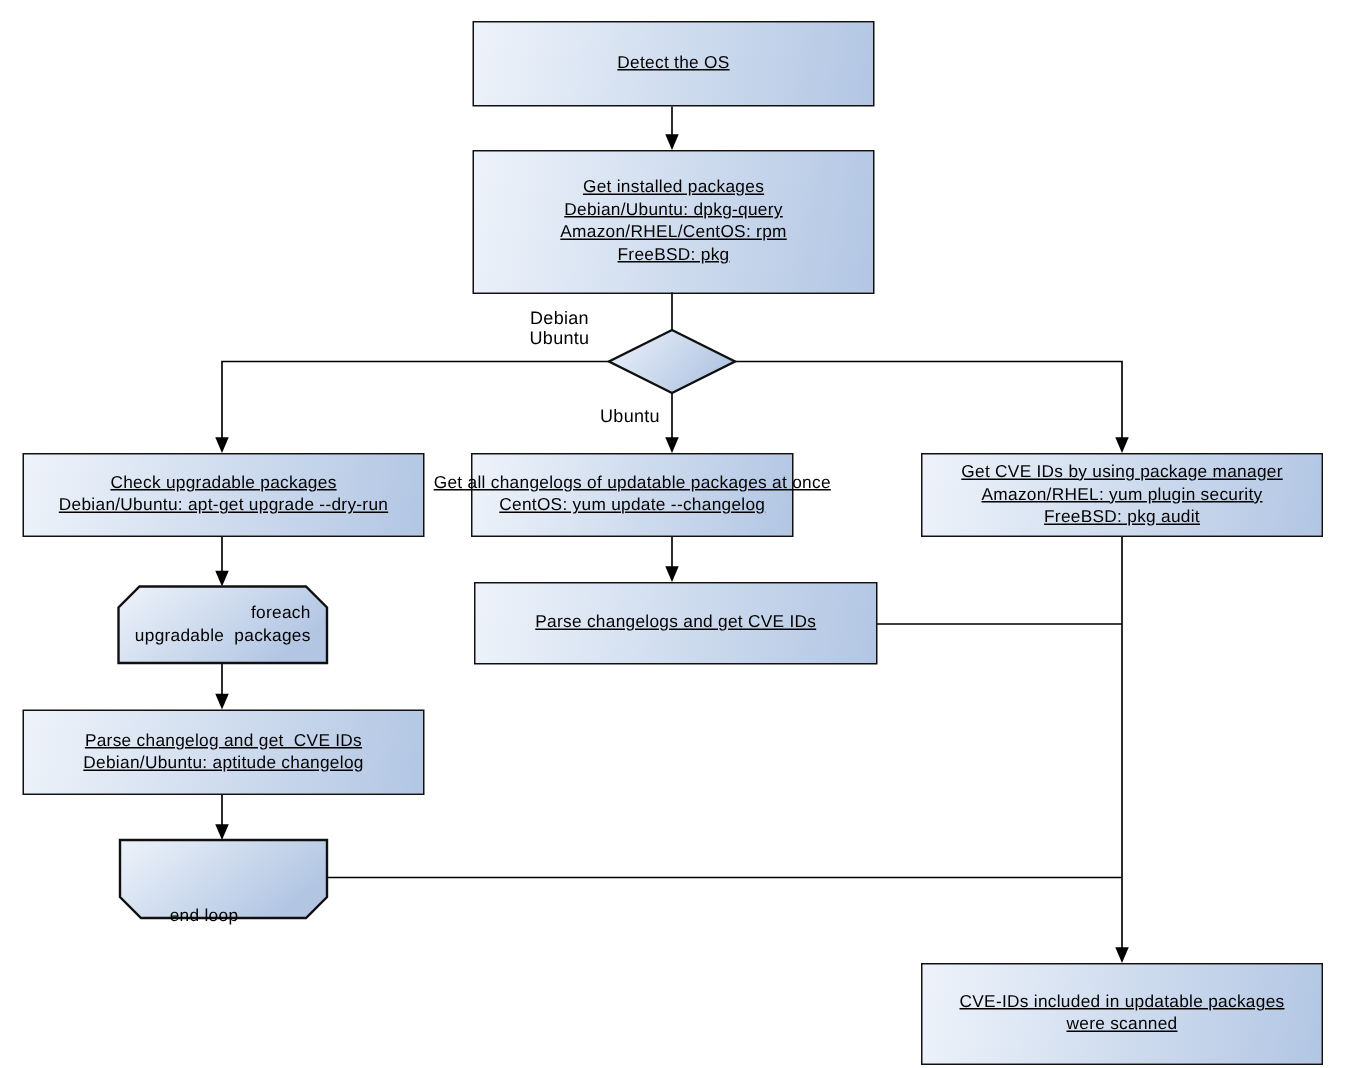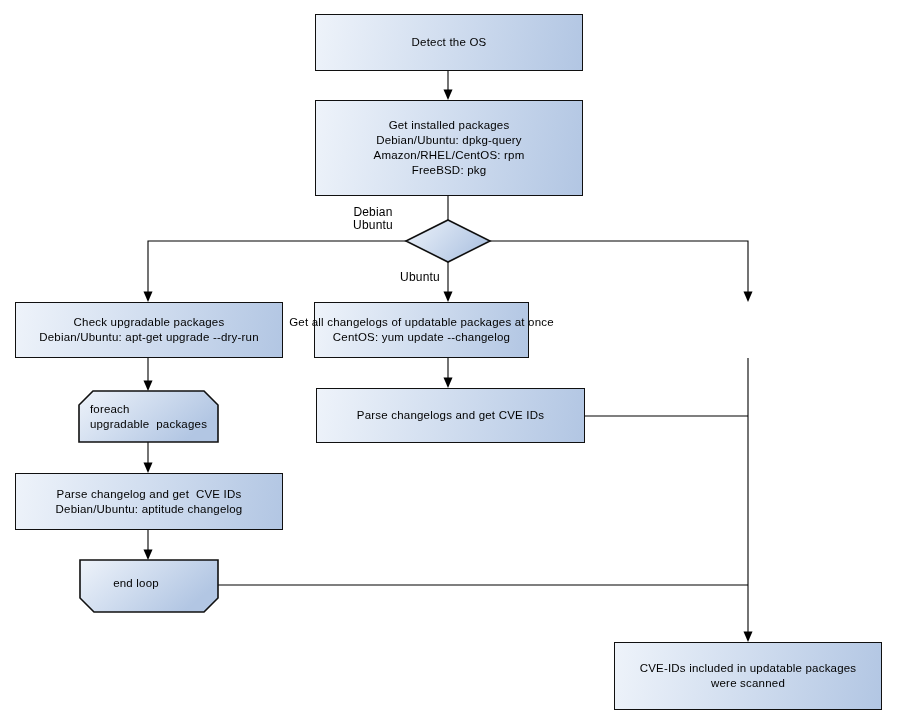--- a/index.html
+++ b/index.html
@@ -13,36 +13,37 @@
     overflow:hidden;
   }
   #wires{position:absolute;left:0;top:0;z-index:1;}
   .node{
     position:absolute;
     box-sizing:border-box;
     border:1.6px solid #101010;
     background:linear-gradient(100deg,#eef3fa 0%,#d3dff0 45%,#b2c6e3 100%);
     display:flex;align-items:center;justify-content:center;
     z-index:2;
+    text-decoration:underline;
   }
   .node .label{
     white-space:pre;
     text-align:center;
     font-size:11.5px;
     line-height:15px;
     letter-spacing:0.2px;
   }
   .shape-label{
     position:absolute;
     display:flex;align-items:center;justify-content:center;
     z-index:3;
     background:transparent;
   }
   .shape-label .label{
-    white-space:pre;text-align:left;
+    white-space:pre;text-align:right;
     font-size:11.5px;line-height:15px;letter-spacing:0.2px;
   }
   .edge-label{
     position:absolute;
     z-index:3;
     font-size:12px;line-height:13px;
     letter-spacing:0.2px;
     text-align:center;
     white-space:pre;
   }
@@ -109,41 +110,46 @@
   <div class="node" style="left:15px;top:302px;width:268px;height:56px">
     <span class="label">Check upgradable packages
 Debian/Ubuntu: apt-get upgrade --dry-run</span>
   </div>
 
   <div class="node" style="left:314px;top:302px;width:215px;height:56px">
     <span class="label">Get all changelogs of updatable packages at once
 CentOS: yum update --changelog</span>
   </div>
 
+  <div class="node" style="left:614px;top:302px;width:268px;height:56px">
+    <span class="label">Get CVE IDs by using package manager
+Amazon/RHEL: yum plugin security
+FreeBSD: pkg audit</span>
+  </div>
 
   <div class="node" style="left:316px;top:388px;width:269px;height:55px">
     <span class="label">Parse changelogs and get CVE IDs</span>
   </div>
 
   <div class="node" style="left:15px;top:473px;width:268px;height:57px">
     <span class="label">Parse changelog and get  CVE IDs
 Debian/Ubuntu: aptitude changelog</span>
   </div>
 
   <div class="node" style="left:614px;top:642px;width:268px;height:68px">
     <span class="label">CVE-IDs included in updatable packages
 were scanned</span>
   </div>
 
   <div class="shape-label" style="left:79px;top:391px;width:139px;height:51px">
     <span class="label">foreach
 upgradable  packages</span>
   </div>
 
-  <div class="shape-label" style="left:80px;top:560px;width:112px;height:46px">
+  <div class="shape-label" style="left:80px;top:588px;width:112px;height:46px">
     <span class="label">end loop</span>
   </div>
 
   <div class="edge-label" style="left:338px;top:206px;width:70px">Debian
 Ubuntu</div>
 
 
   <div class="edge-label" style="left:391px;top:271px;width:58px">Ubuntu</div>
 
 </div>

